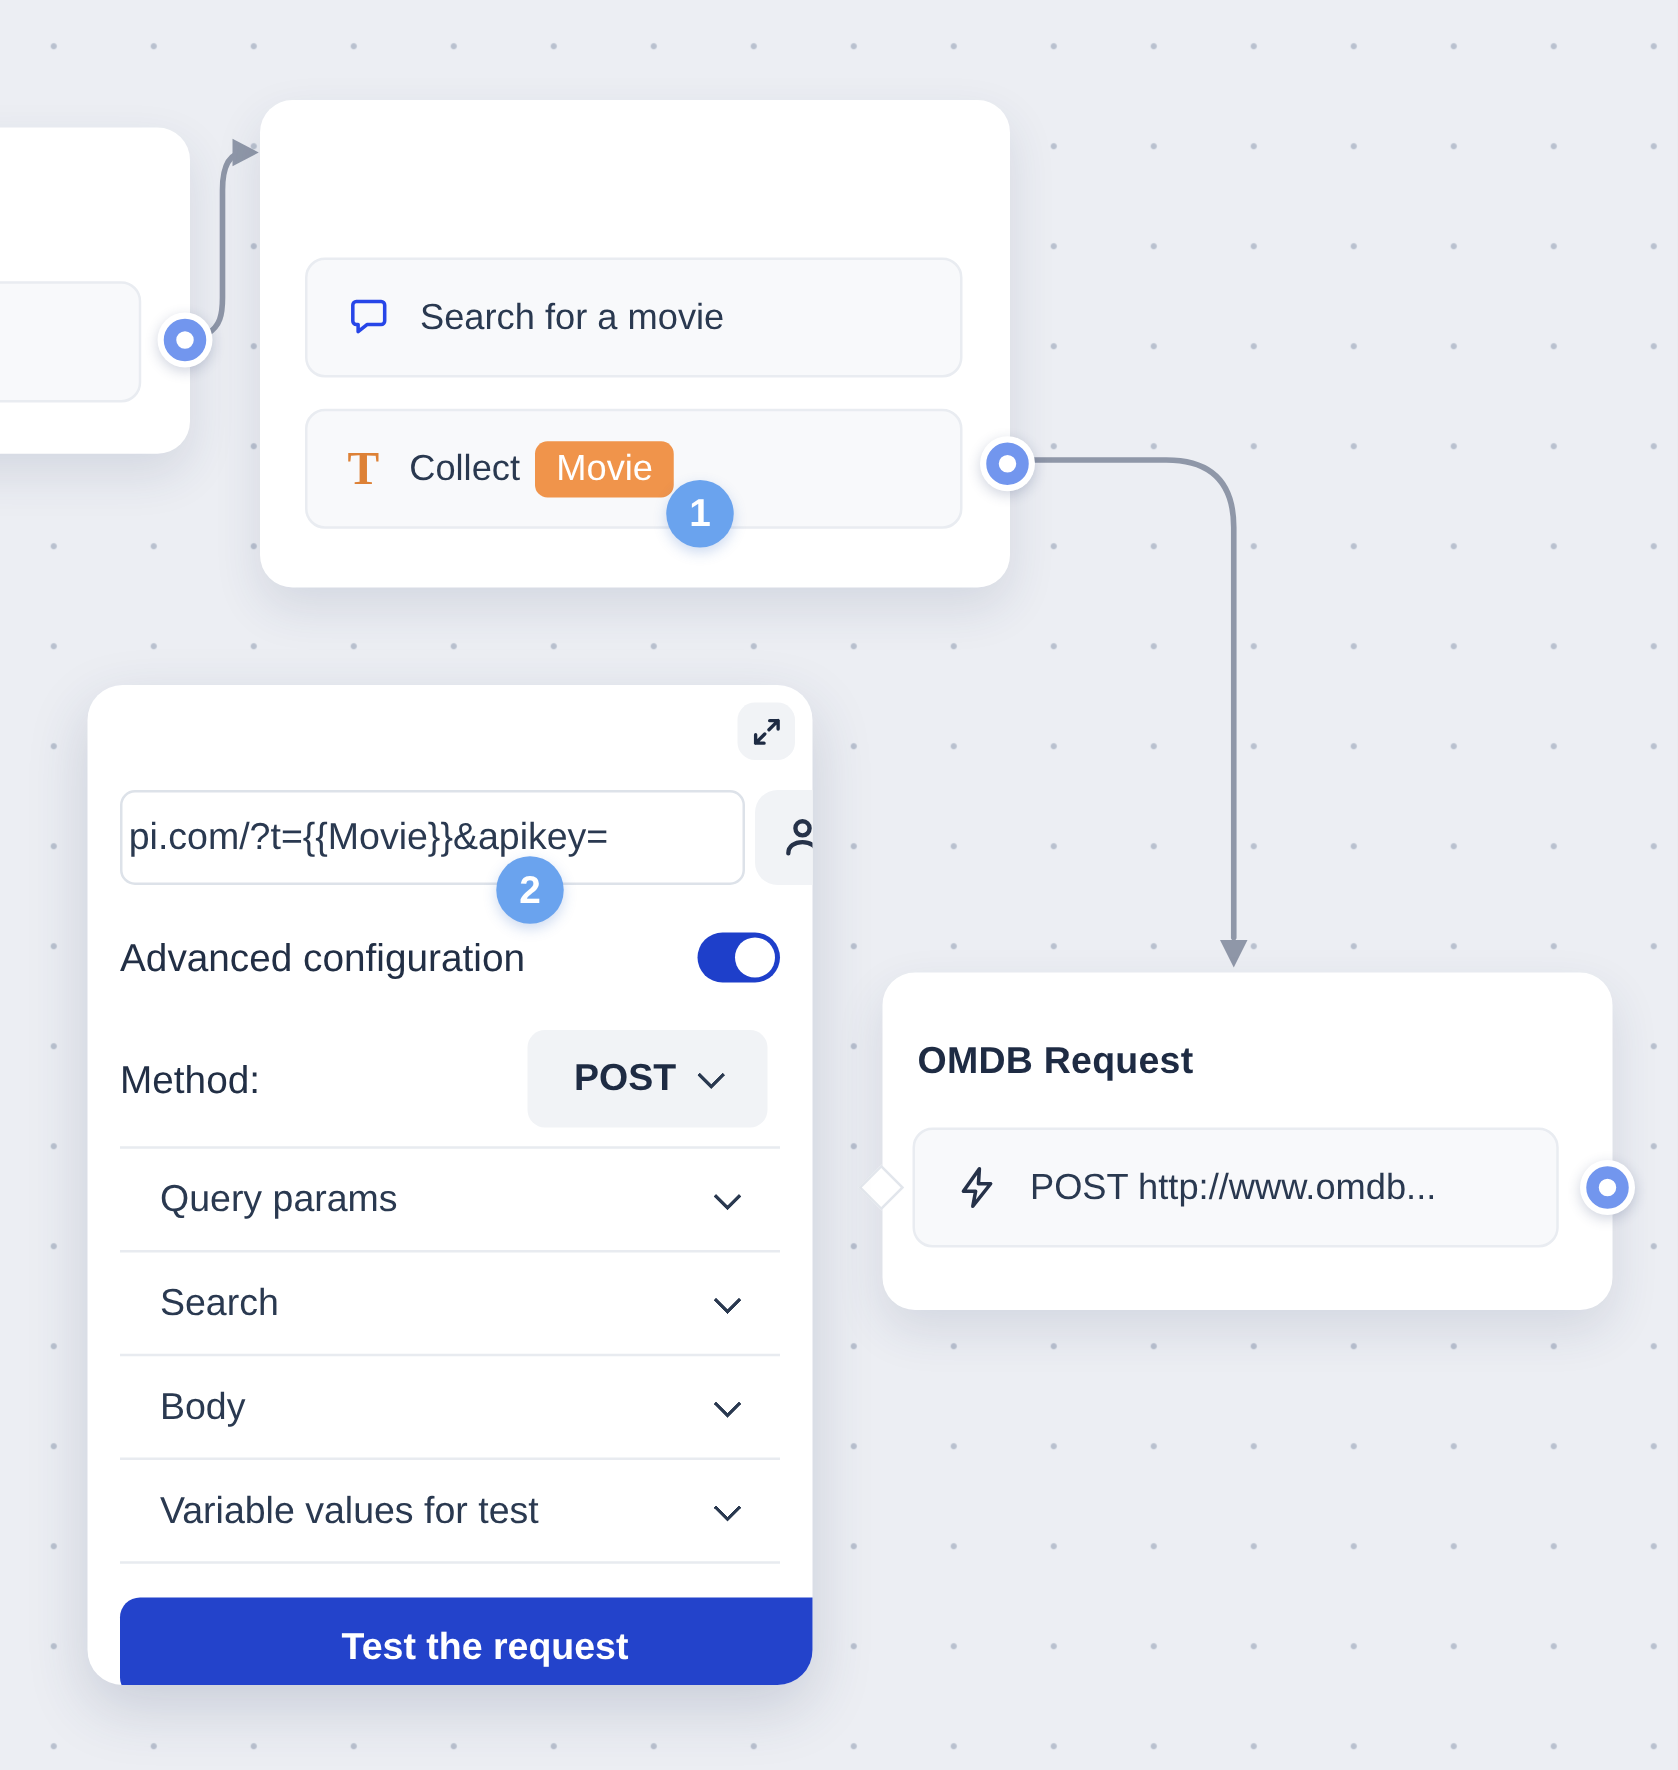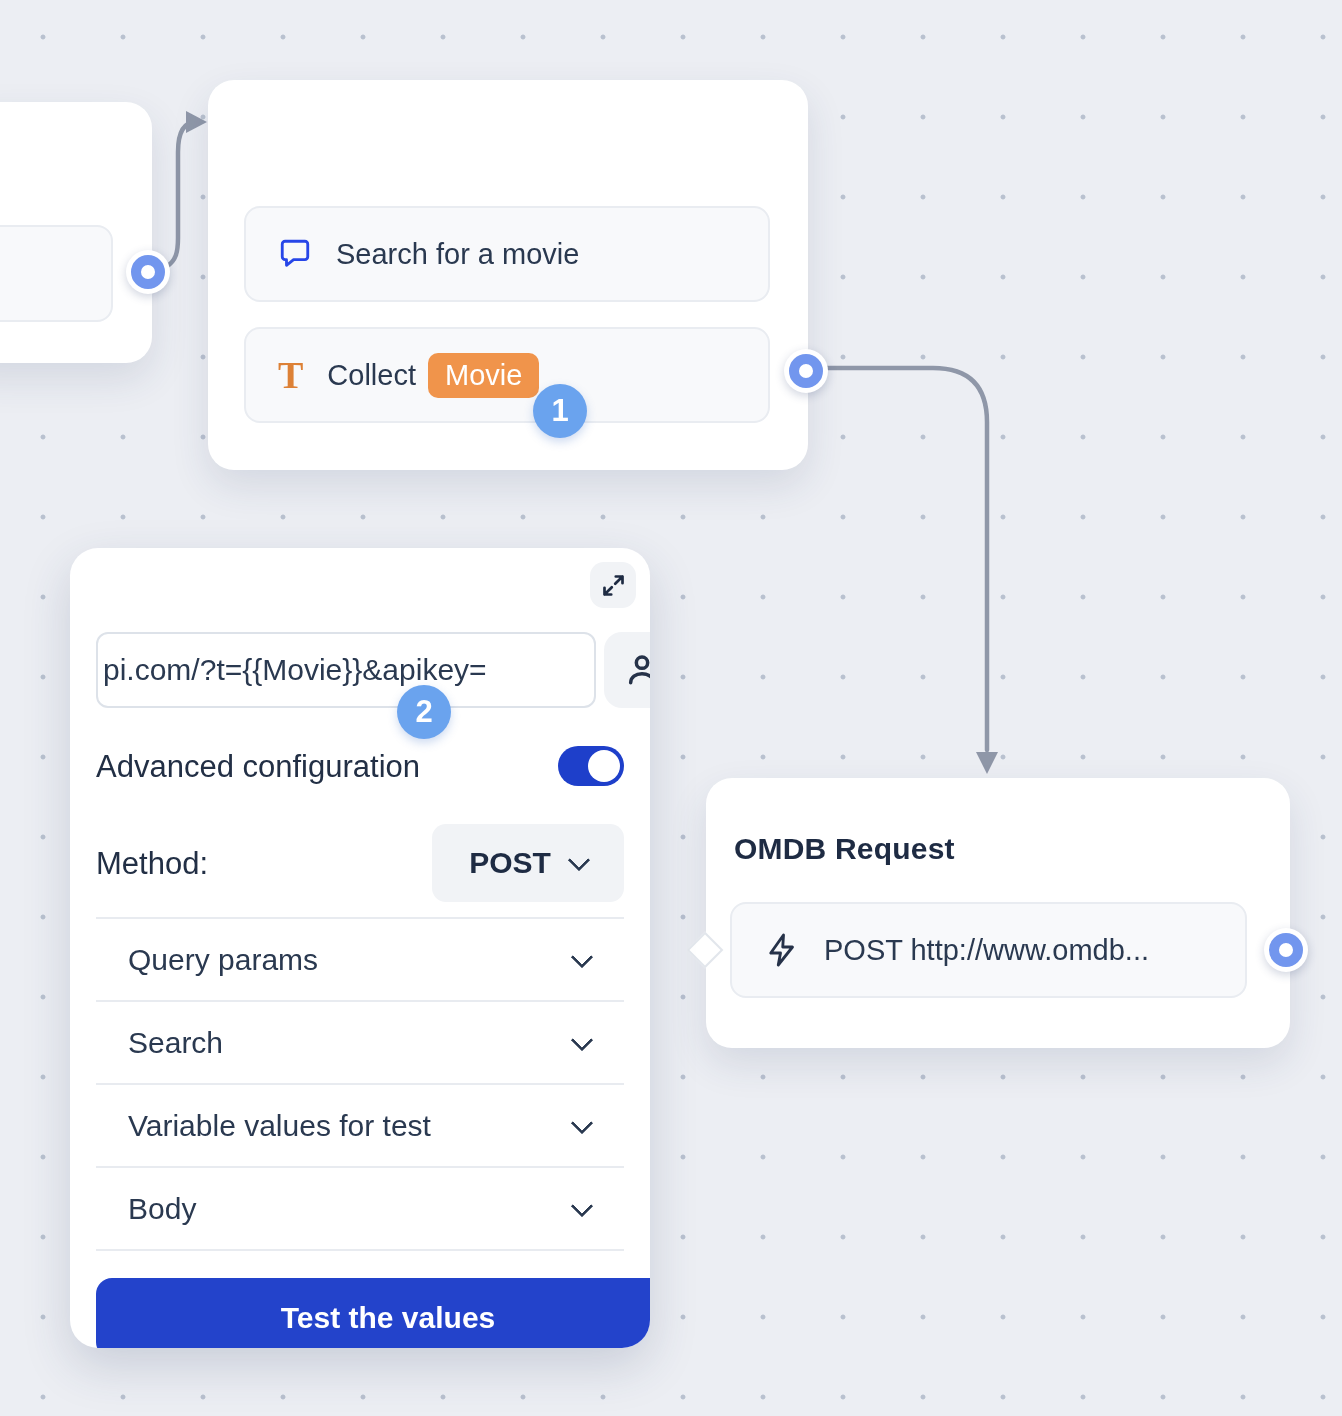--- a/index.html
+++ b/index.html
@@ -109,21 +109,21 @@
   .panel-label{color:#222f45;font-size:31px;line-height:1;}
   .toggle{
     position:relative;width:66px;height:40px;border-radius:20px;background:#1e3fca;
     flex:0 0 auto;cursor:pointer;
   }
   .toggle::after{
     content:'';position:absolute;right:4px;top:4px;width:32px;height:32px;
     border-radius:50%;background:#ffffff;
   }
 
-  .method-row{position:absolute;left:26px;right:26px;top:276px;height:78px;
+  .method-row{position:absolute;left:26px;right:36px;top:276px;height:78px;
     display:flex;align-items:center;justify-content:space-between;}
   .method-select{
     width:192px;height:78px;background:#f1f3f6;border-radius:14px;border:none;
     display:flex;align-items:center;justify-content:center;gap:20px;cursor:pointer;
   }
   .method-value{color:#1e2b43;font-size:30px;font-weight:700;line-height:1;}
 
   .chev{
     width:13px;height:13px;border-style:solid;border-color:#2a3950;
     border-width:0 3px 3px 0;transform:rotate(45deg) translate(-2px,-2px);
@@ -226,27 +226,27 @@
     <div class="sections">
       <div class="section-row">
         <span class="section-label">Query params</span>
         <span class="chev"></span>
       </div>
       <div class="section-row">
         <span class="section-label">Search</span>
         <span class="chev"></span>
       </div>
       <div class="section-row">
+        <span class="section-label">Body</span>
+        <span class="chev"></span>
+      </div>
+      <div class="section-row">
         <span class="section-label">Variable values for test</span>
         <span class="chev"></span>
       </div>
-      <div class="section-row">
-        <span class="section-label">Body</span>
-        <span class="chev"></span>
-      </div>
-    </div>
-
-    <button class="test-btn">Test the values</button>
+    </div>
+
+    <button class="test-btn">Test the request</button>
   </div>
 
   <div class="step-badge" style="left:397px;top:685px;">2</div>
 
 </div>
 
 </body></html>

